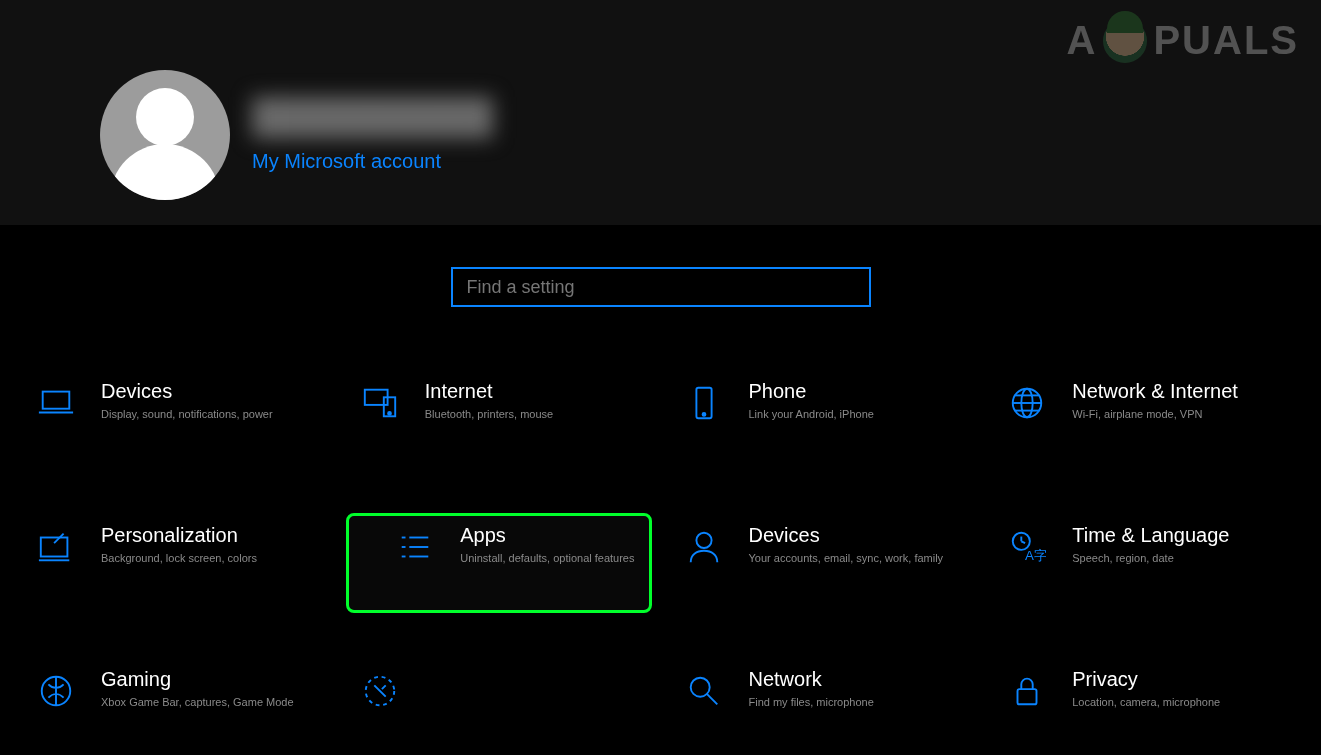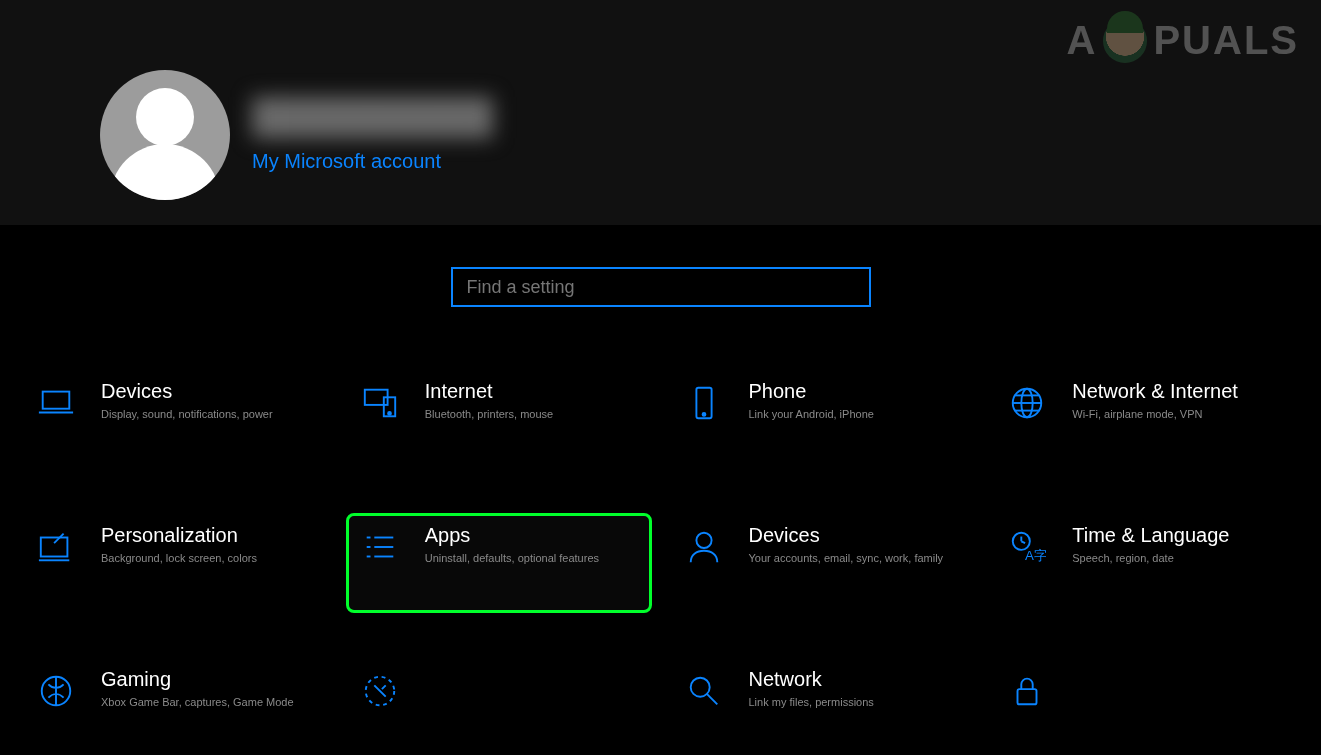--- a/index.html
+++ b/index.html
@@ -125,20 +125,21 @@
     align-items:flex-start;
     padding: 8px 14px 14px 10px;
     border: 3px solid transparent;
     border-radius: 8px;
     min-height: 100px;
     cursor:pointer;
   }
   .tile.highlight {
     border-color:#00ff2b;
     background:#080808;
+    justify-content:flex-end;
   }
   .tile .icon {
     width:42px; height:42px;
     flex:0 0 42px;
     margin-right:24px;
     margin-top:2px;
     color:#0a84ff;
     display:flex;
     align-items:center;
     justify-content:center;
@@ -315,24 +316,28 @@
     </div>
     <div class="tile">
       <div class="icon">
         <svg viewBox="0 0 40 40" width="38" height="38">
           <circle cx="16" cy="16" r="10"></circle>
           <line x1="34" y1="34" x2="23" y2="23"></line>
         </svg>
       </div>
       <div class="txt">
         <div class="title">Network</div>
-        <div class="desc">Link my files, permissions</div>
+        <div class="desc">Find my files, microphone</div>
       </div>
     </div>
     <div class="tile">
       <div class="icon">
         <svg viewBox="0 0 40 40" width="38" height="38">
           <rect x="10" y="18" width="20" height="16" rx="2"></rect>
           <path d="M14 18v-5a6 6 0 0 1 12 0v5"></path>
         </svg>
       </div>
+      <div class="txt">
+        <div class="title">Privacy</div>
+        <div class="desc">Location, camera, microphone</div>
+      </div>
     </div>
   </div>
 
 </body></html>

